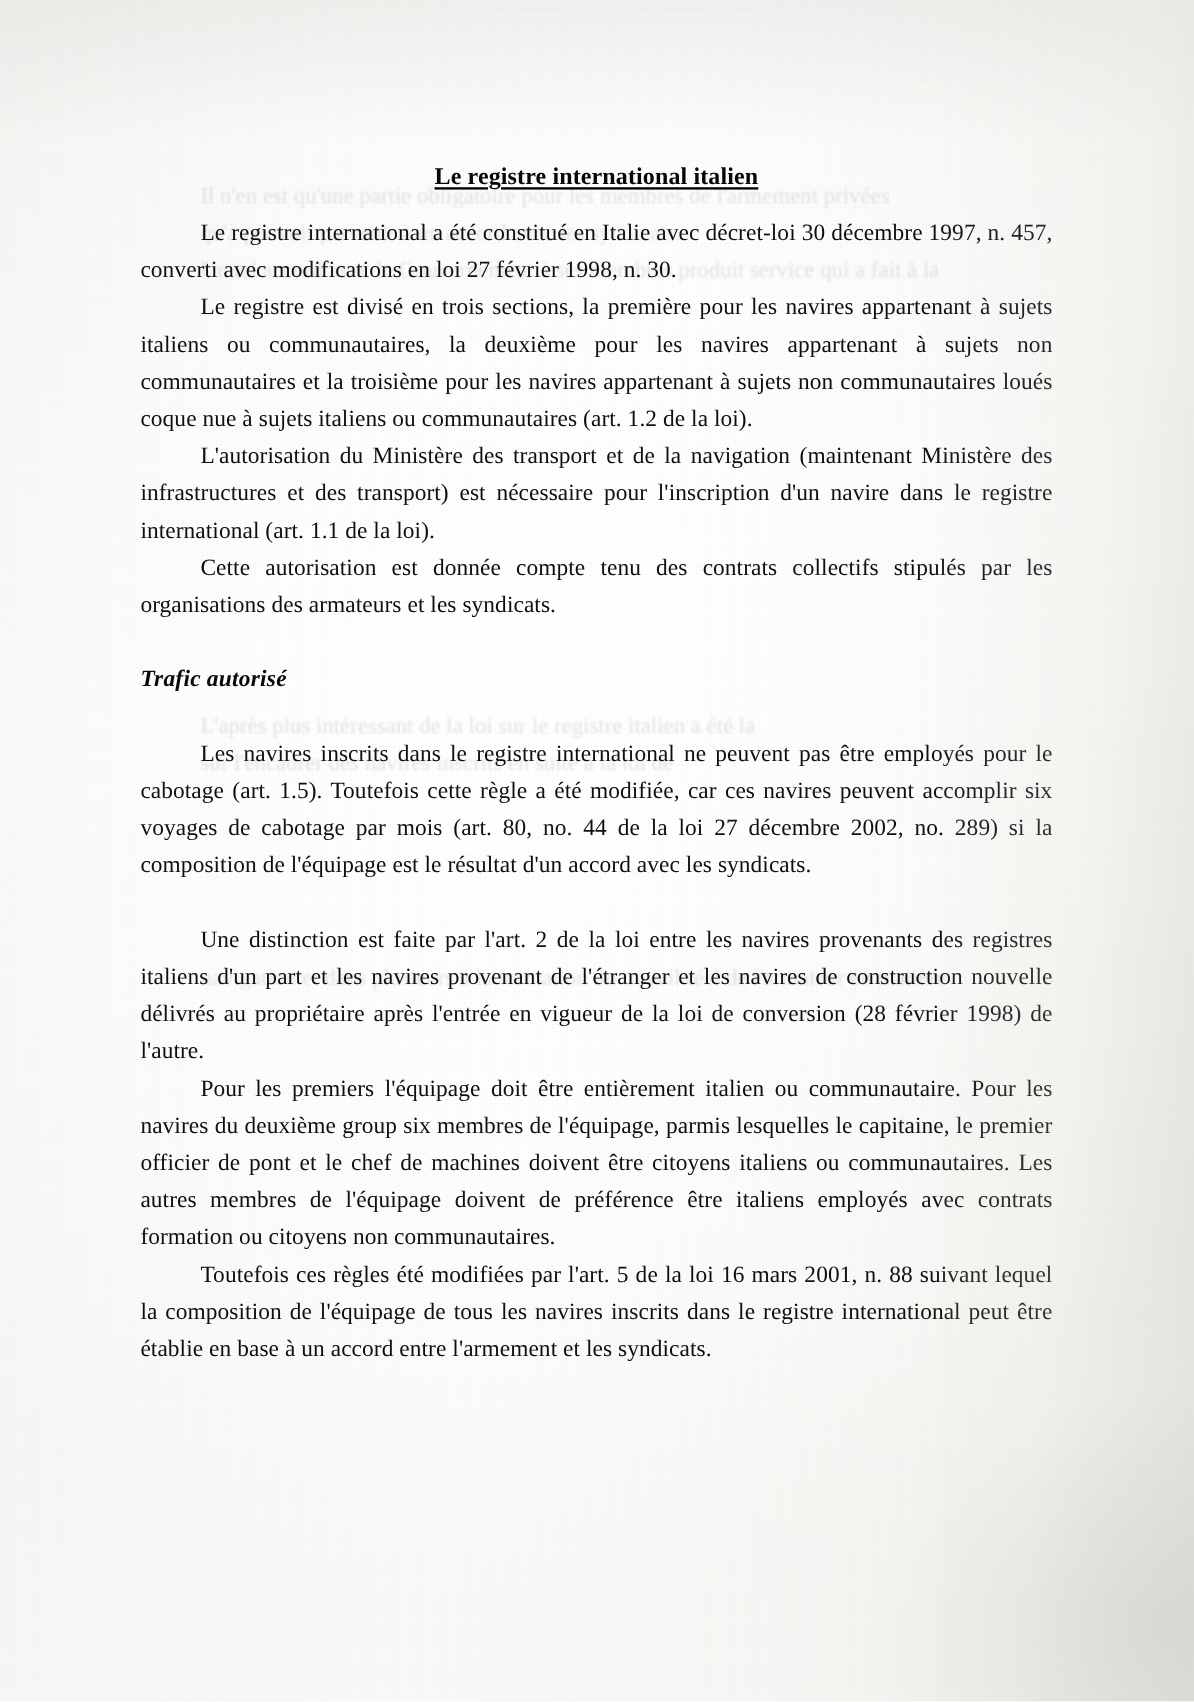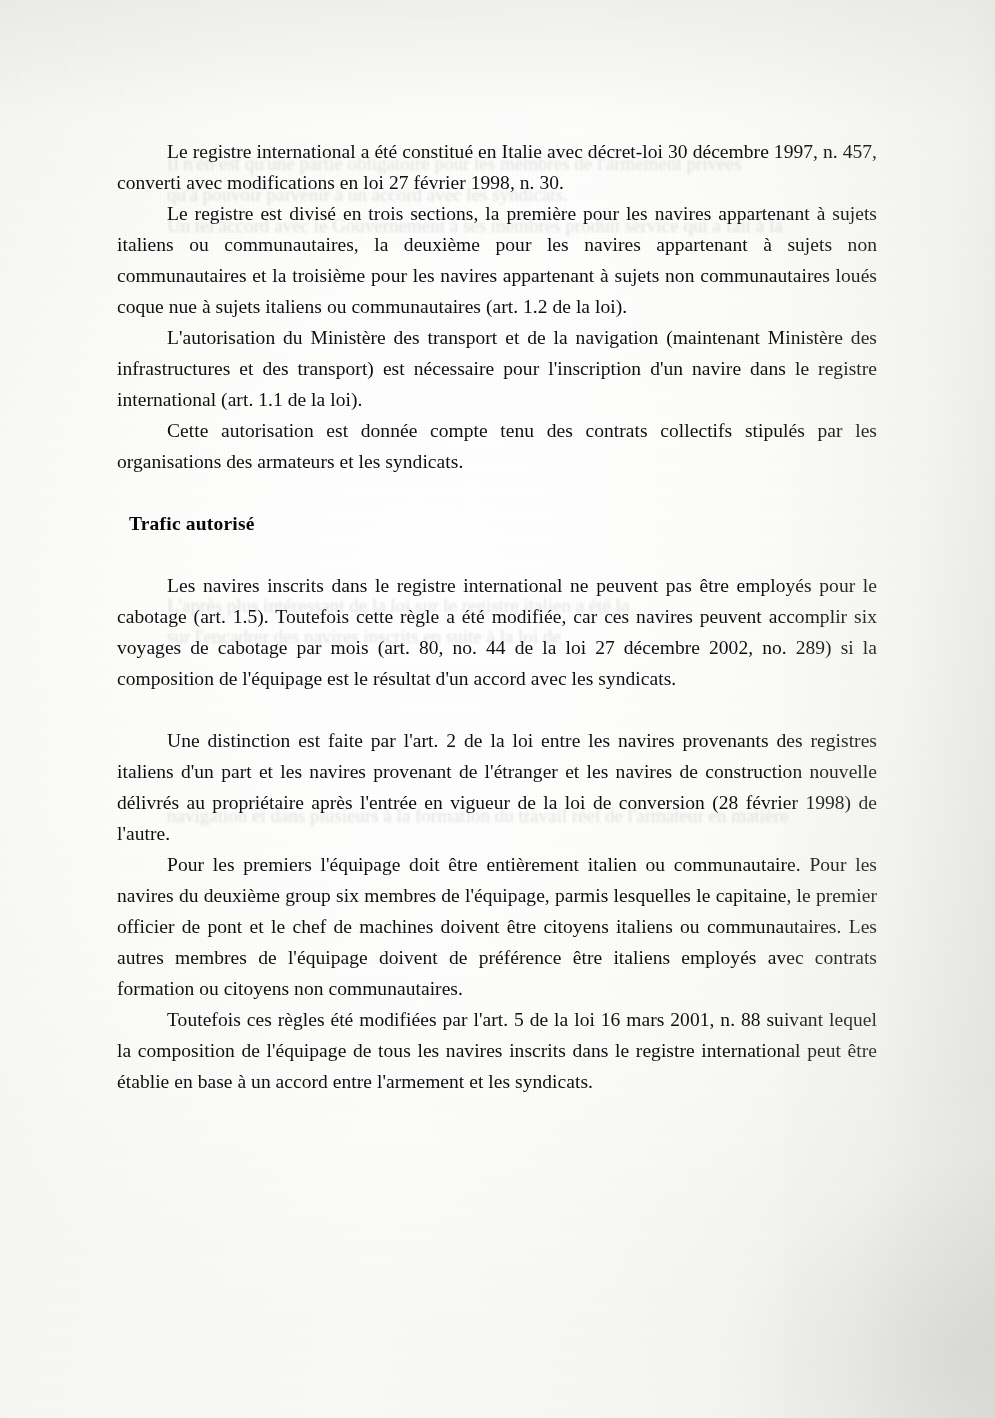--- a/index.html
+++ b/index.html
@@ -102,23 +102,24 @@
     margin: 0;
     font-size: 19.5px;
     line-height: 31px;
     text-align: justify;
     text-indent: 50px;
     color: #191919;
     letter-spacing: 0.05px;
   }
 
   h2.section-heading {
-    margin: 31px 0 0 12px;
+    margin: 31px 0 0 0;
     font-size: 19.5px;
     line-height: 31px;
+    font-style: italic;
     font-weight: bold;
     text-align: left;
     color: #131315;
     letter-spacing: 0.2px;
   }
 
   .gap-after-heading { height: 31px; }
 
   
   .ink {
@@ -145,20 +146,21 @@
     </div>
     <div class="bleed-block" style="top: 800px;">
       <p>navigation et dans plusieurs à la formation du travail réel de l'armateur en matière</p>
     </div>
   </div>
 
   <div class="scan-grain"></div>
 
   <div class="content ink">
 
+    <h1 class="doc-title">Le registre international italien</h1>
 
     <p class="body-par">Le registre international a été constitué en Italie avec décret-loi 30 décembre 1997, n. 457, converti avec modifications en loi 27 février 1998, n. 30.</p>
     <p class="body-par">Le registre est divisé en trois sections, la première pour les navires appartenant à sujets italiens ou communautaires, la deuxième pour les navires appartenant à sujets non communautaires et la troisième pour les navires appartenant à sujets non communautaires loués coque nue à sujets italiens ou communautaires (art. 1.2 de la loi).</p>
     <p class="body-par">L'autorisation du Ministère des transport et de la navigation (maintenant Ministère des infrastructures et des transport) est nécessaire pour l'inscription d'un navire dans le registre international (art. 1.1 de la loi).</p>
     <p class="body-par">Cette autorisation est donnée compte tenu des contrats collectifs stipulés par les organisations des armateurs et les syndicats.</p>
 
     <h2 class="section-heading">Trafic autorisé</h2>
     <div class="gap-after-heading"></div>
 
     <p class="body-par">Les navires inscrits dans le registre international ne peuvent pas être employés pour le cabotage (art. 1.5). Toutefois cette règle a été modifiée, car ces navires peuvent accomplir six voyages de cabotage par mois (art. 80, no. 44 de la loi 27 décembre 2002, no. 289) si la composition de l'équipage est le résultat d'un accord avec les syndicats.</p>

